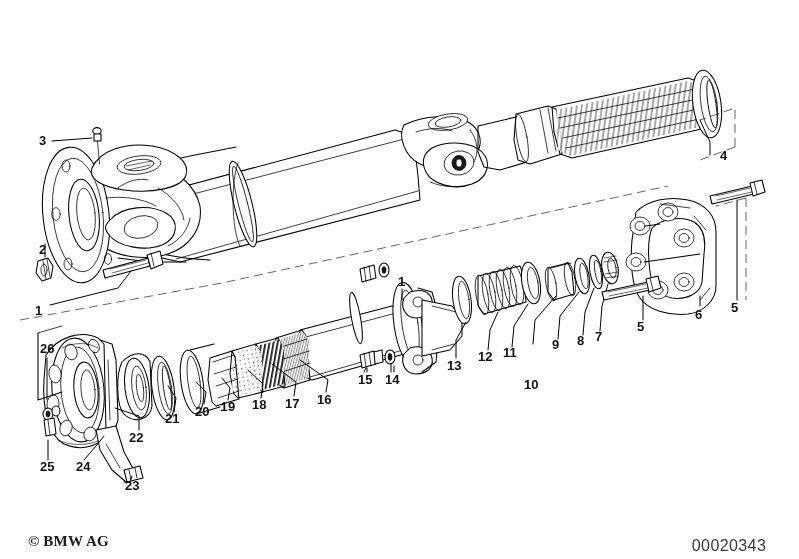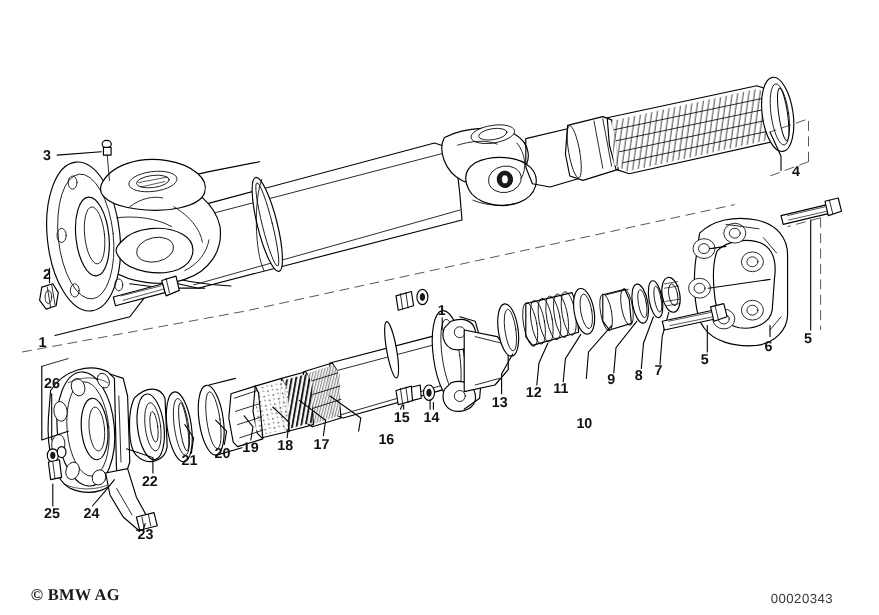--- a/index.html
+++ b/index.html
@@ -36,21 +36,21 @@
     letter-spacing:0.2px;
     color:#1a1a1a;
     white-space:nowrap;
   }
   #diagram-id{
     position:absolute;
     left:729px;
     top:537px;
     transform:translateX(-50%);
     font-family:"Liberation Sans", sans-serif;
-    font-size:12px;
+    font-size:16px;
     color:#3a3a3a;
     letter-spacing:0.4px;
     white-space:nowrap;
   }
 </style>
 </head>
 <body>
 
 <div id="page">
 
@@ -454,21 +454,21 @@
   <div class="callout" style="left:595px; top:330px;">7</div>
   <div class="callout" style="left:577px; top:334px;">8</div>
   <div class="callout" style="left:552px; top:338px;">9</div>
   <div class="callout" style="left:524px; top:343px;margin-top:35px;">10</div>
   <div class="callout" style="left:503px; top:346px;">11</div>
   <div class="callout" style="left:478px; top:350px;">12</div>
   <div class="callout" style="left:447px; top:359px;">13</div>
   <div class="callout" style="left:398px; top:275px;">1</div>
   <div class="callout" style="left:385px; top:373px;">14</div>
   <div class="callout" style="left:358px; top:373px;">15</div>
-  <div class="callout" style="left:317px; top:393px;margin-left:27px;">16</div>
+  <div class="callout" style="left:317px; top:393px;">16</div>
   <div class="callout" style="left:285px; top:397px;">17</div>
   <div class="callout" style="left:252px; top:398px;">18</div>
   <div class="callout" style="left:220px; top:401px;font-family:Liberation Mono, monospace;">19</div>
   <div class="callout" style="left:195px; top:405px;">20</div>
   <div class="callout" style="left:165px; top:412px;">21</div>
   <div class="callout" style="left:129px; top:431px;">22</div>
   <div class="callout" style="left:125px; top:479px;">23</div>
   <div class="callout" style="left:76px;  top:460px;">24</div>
   <div class="callout" style="left:40px;  top:460px;">25</div>
   <div class="callout" style="left:40px;  top:342px;">26</div>

